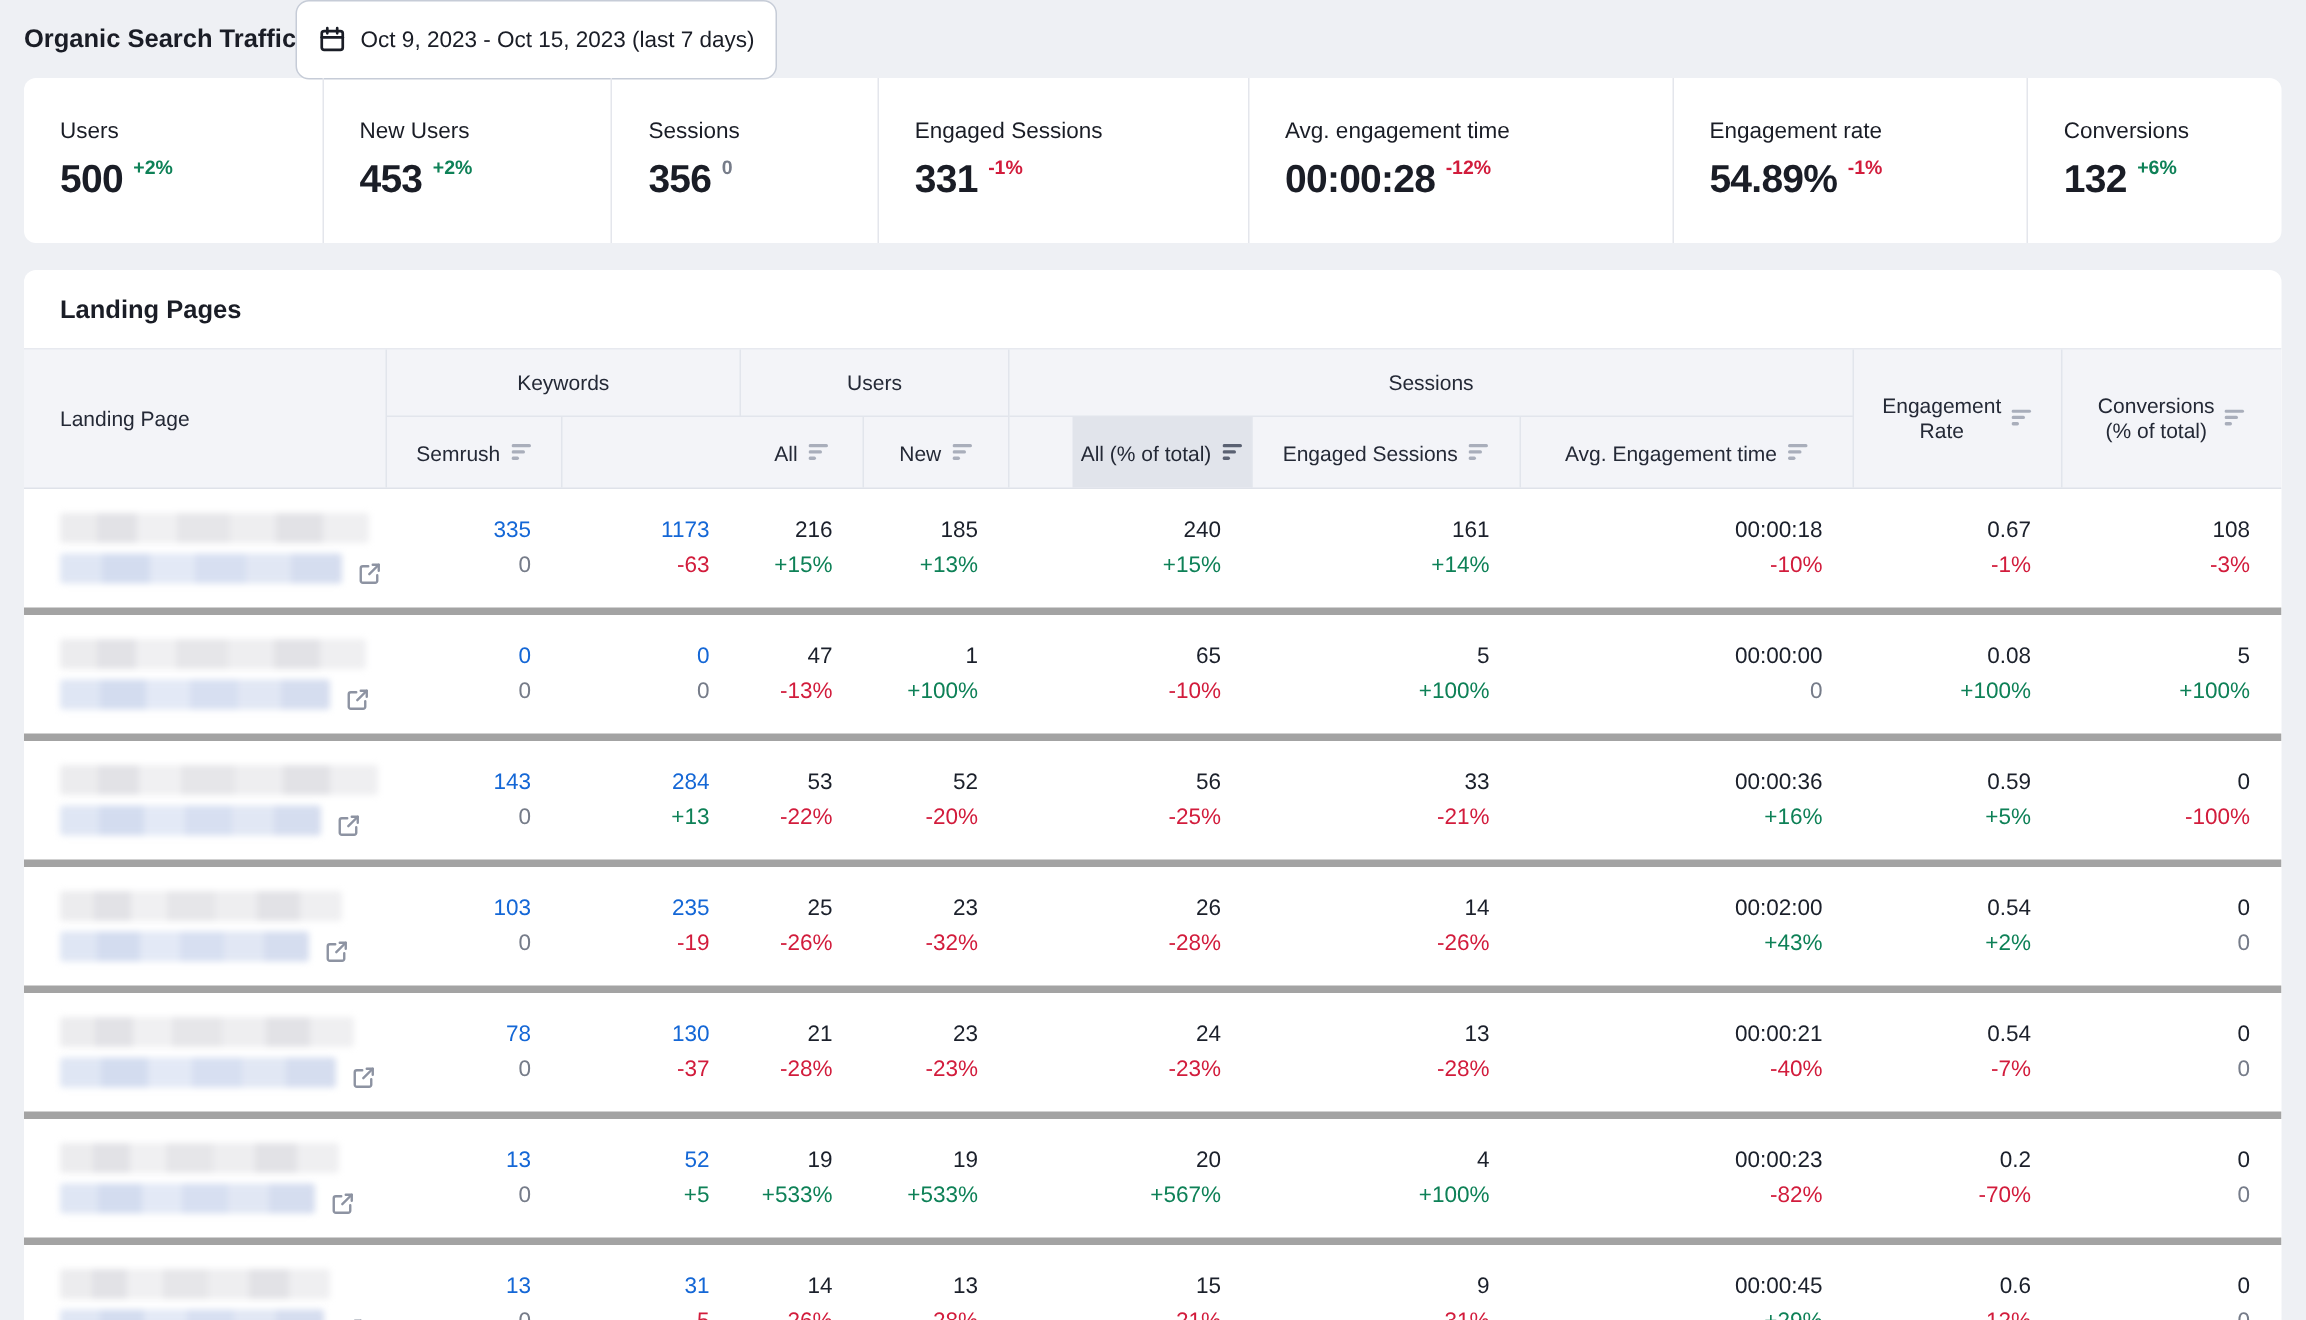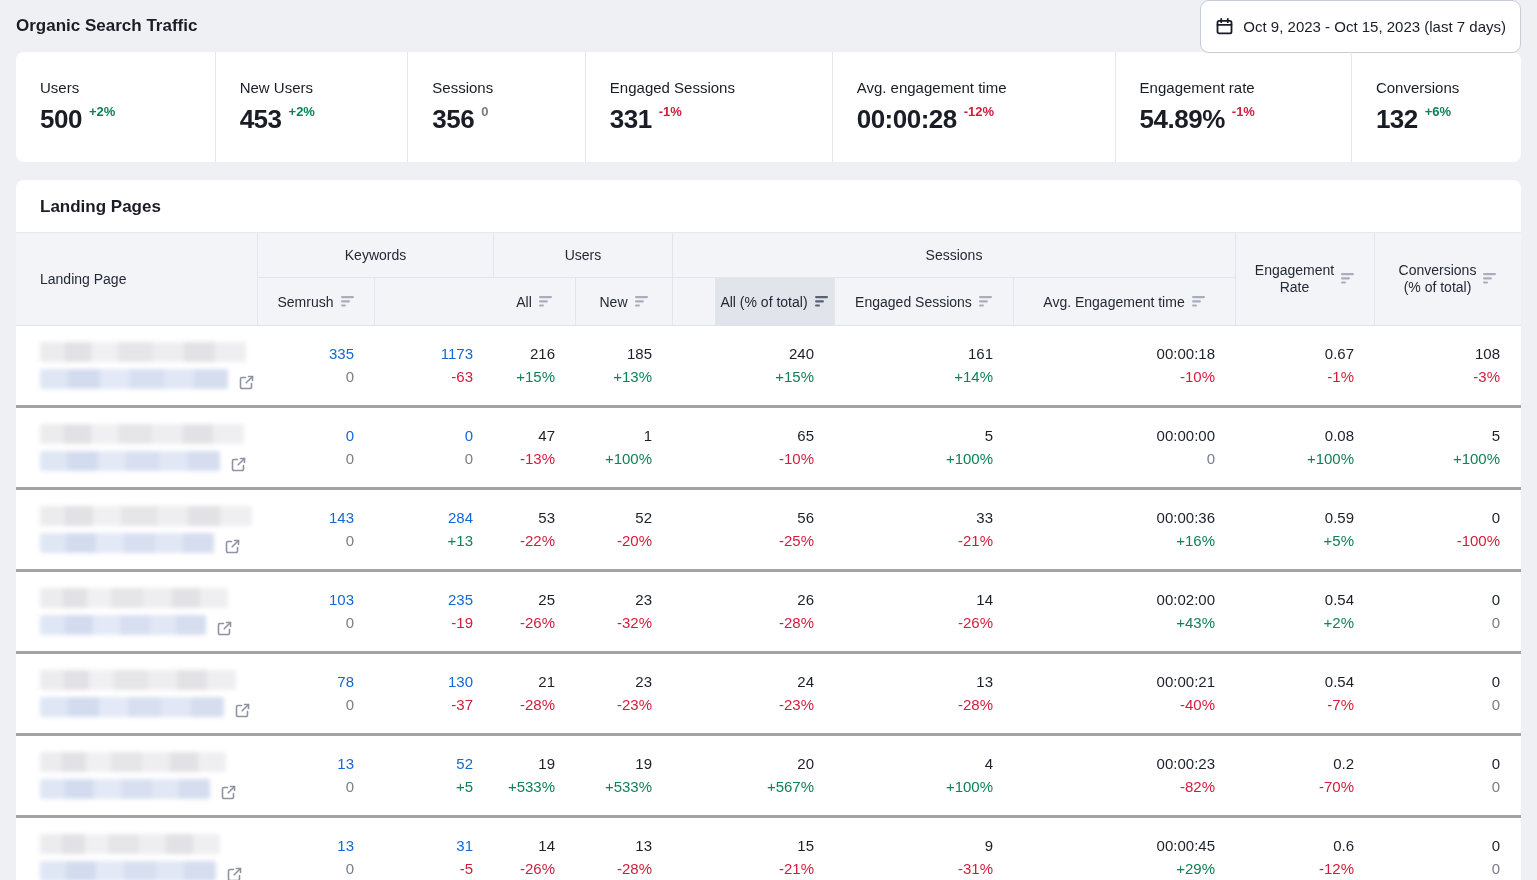--- a/index.html
+++ b/index.html
@@ -1,20 +1,20 @@
 <!DOCTYPE html>
 <html><head>
 <meta charset="utf-8">
 <style>
   html,body{margin:0;padding:0;width:1537px;height:880px;overflow:hidden;
     font-family:"Liberation Sans","DejaVu Sans",sans-serif;background:#eef0f4;color:#1c212e;}
   .page{padding:0 16px;}
 
   
-  .topbar{display:flex;align-items:center;justify-content:space-between;height:52px;}
+  .topbar{display:flex;align-items:center;height:52px;}
   .page-title{font-size:17px;font-weight:700;color:#1a1d26;}
   .date-btn{display:flex;align-items:center;gap:9px;background:#fff;border:1px solid #c6ccd7;
     border-radius:9px;height:53px;padding:0 14px;font-size:15px;color:#1a1d26;cursor:pointer;}
   .date-btn svg{color:#1a1d26;display:block;}
 
   
   .card{background:#fff;border-radius:8px;}
 
   
   .kpi-card{height:110px;display:flex;align-items:stretch;padding:0;}
@@ -46,21 +46,21 @@
   .s7{grid-column:8;grid-row:2}
   .th-er{grid-column:9;grid-row:1/3}
   .th-conv{grid-column:10;grid-row:1/3}
   .th.sortable{cursor:pointer;}
   .th.active{background:#e1e4eb;margin-left:42px;}
   .two-line{text-align:center;line-height:1.25;}
   .sort-icon{color:#a9aebb;display:block;flex:none;}
   .th.active .sort-icon{color:#5a6172;}
 
   
-  .trow{border-bottom:3px solid #a3a3a3;height:79px;}
+  .trow{border-bottom:5px solid #a3a3a3;height:79px;}
   .td{box-sizing:border-box;display:flex;flex-direction:column;justify-content:center;}
   .td.num{align-items:flex-end;padding-right:21px;gap:3px;font-size:15px;}
   .cell-value{line-height:20px;}
   .cell-delta{line-height:20px;}
   .c-dark{color:#1b202b}.c-blue{color:#1467d6}.c-green{color:#0e8157}
   .c-red{color:#d21c3c}.c-gray{color:#767c89}
   .cell-value.c-blue{cursor:pointer;}
 
   
   .lp-cell{padding-left:24px;gap:7px;}

